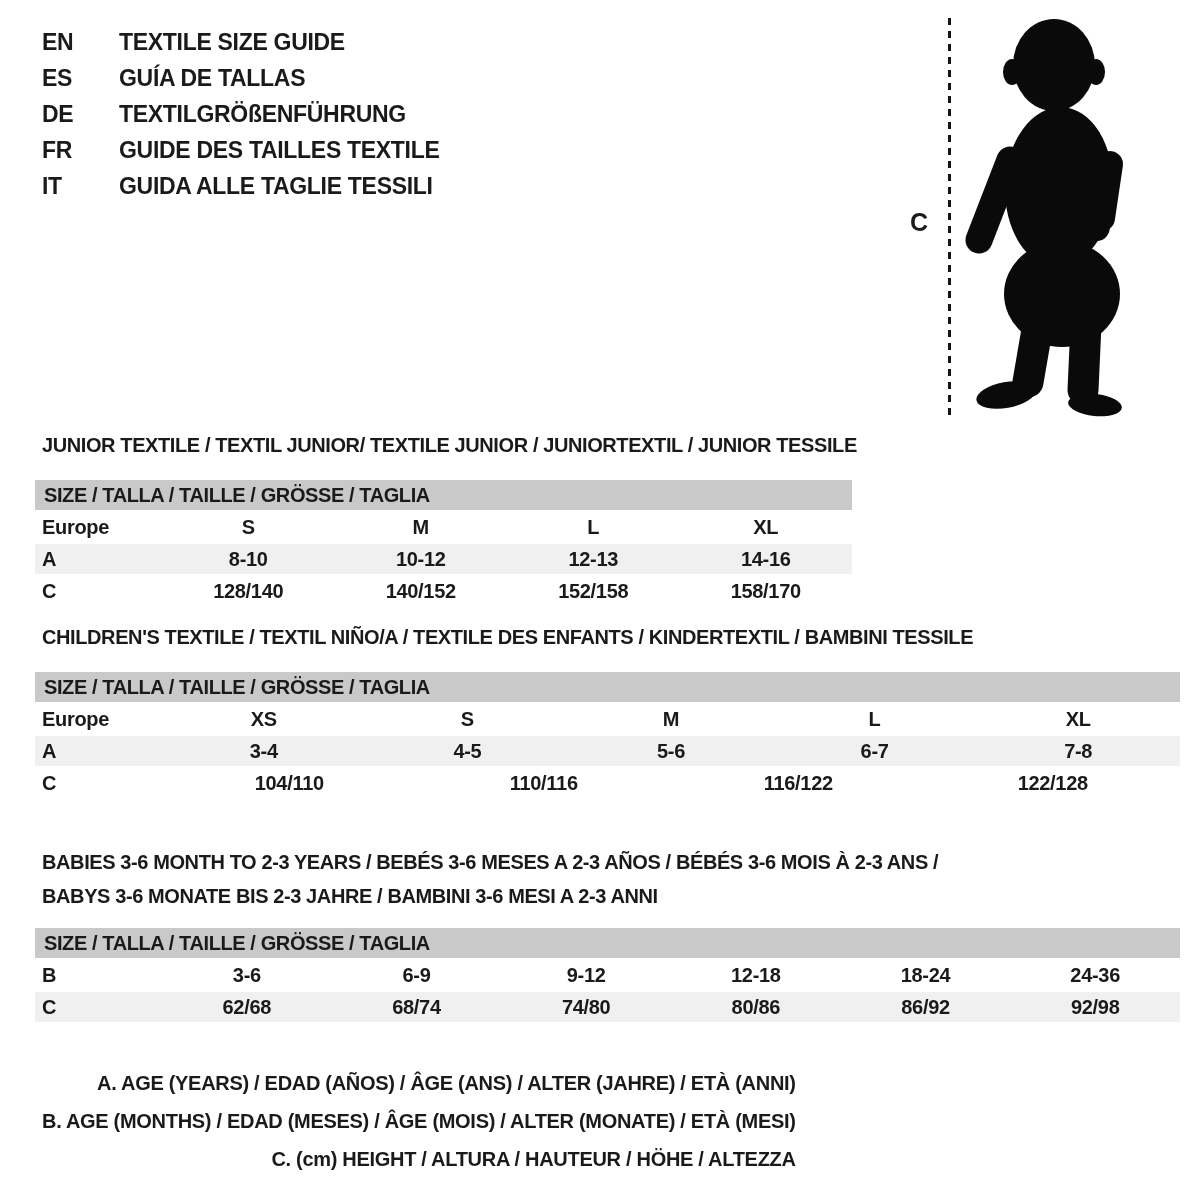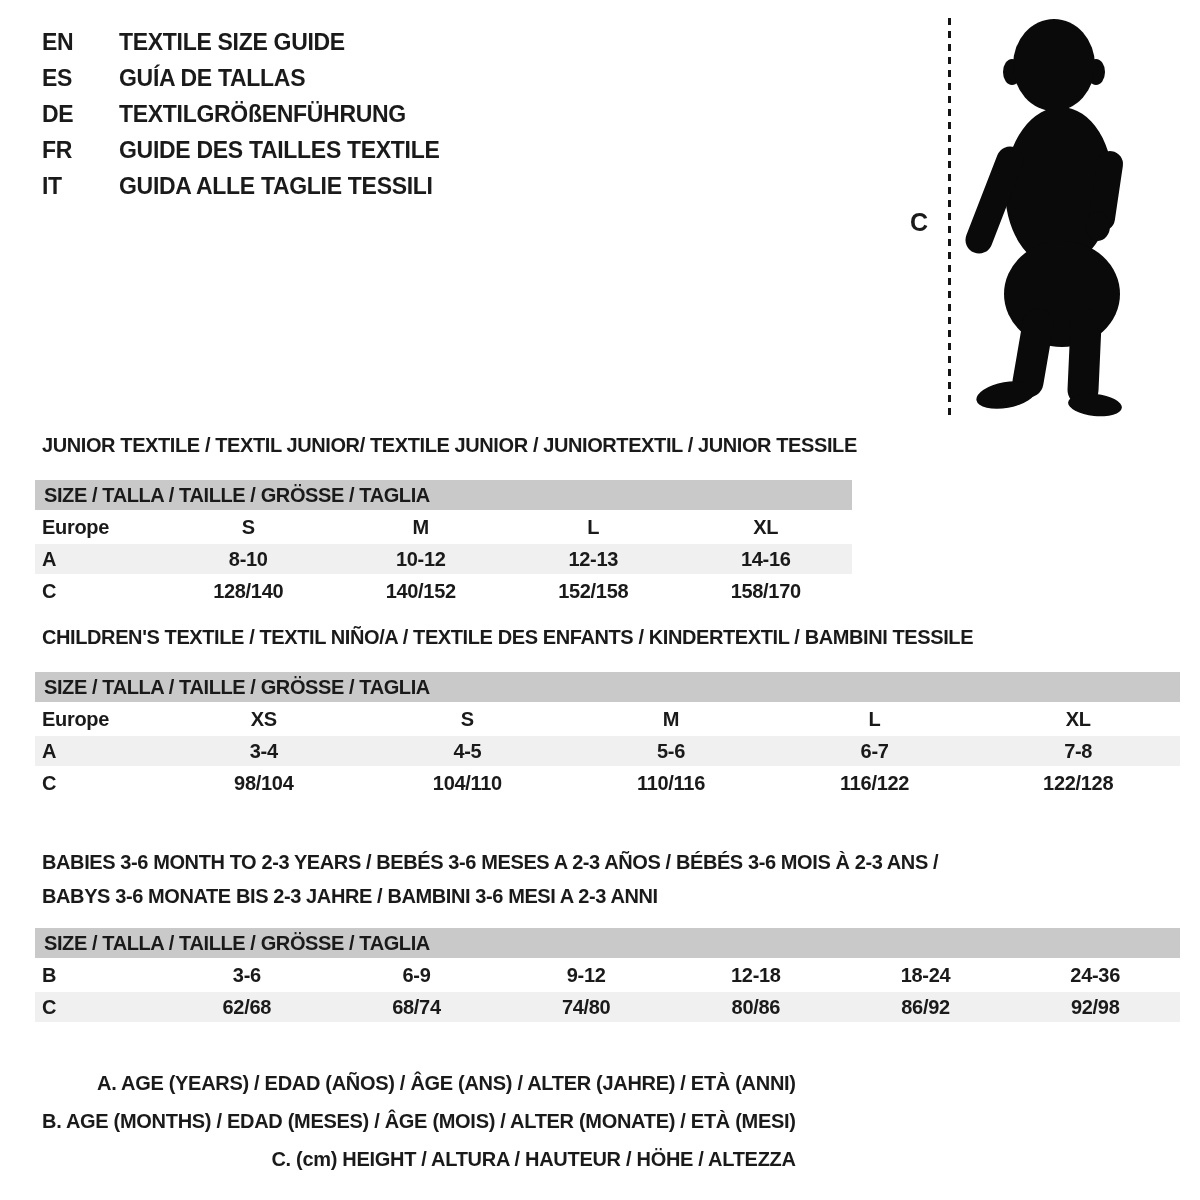--- a/index.html
+++ b/index.html
@@ -135,21 +135,20 @@
         <div class="trow shaded">
           <span class="rlabel">A</span>
           <span class="cell">3-4</span>
           <span class="cell">4-5</span>
           <span class="cell">5-6</span>
           <span class="cell">6-7</span>
           <span class="cell">7-8</span>
         </div>
         <div class="trow">
           <span class="rlabel">C</span>
-          <span class="cell">98/104</span>
           <span class="cell">104/110</span>
           <span class="cell">110/116</span>
           <span class="cell">116/122</span>
           <span class="cell">122/128</span>
         </div>
       </div>
   </div>
 
   <div class="section sec3">
     <div class="sec-heading">BABIES 3-6 MONTH TO 2-3 YEARS / BEBÉS 3-6 MESES A 2-3 AÑOS / BÉBÉS 3-6 MOIS À 2-3 ANS /</div>

